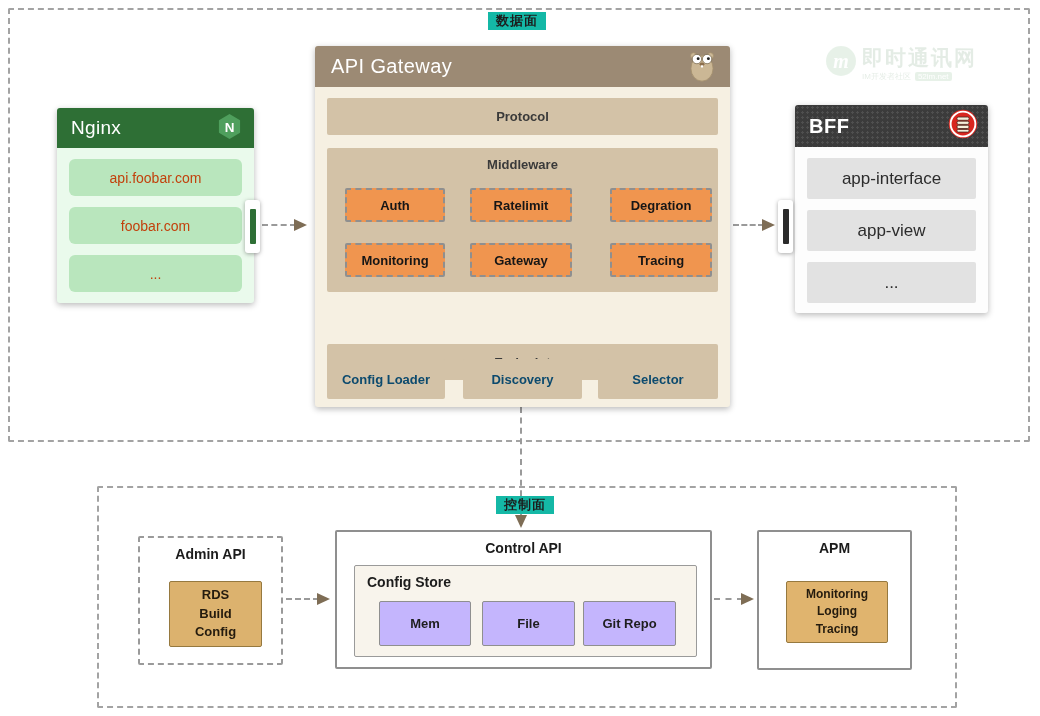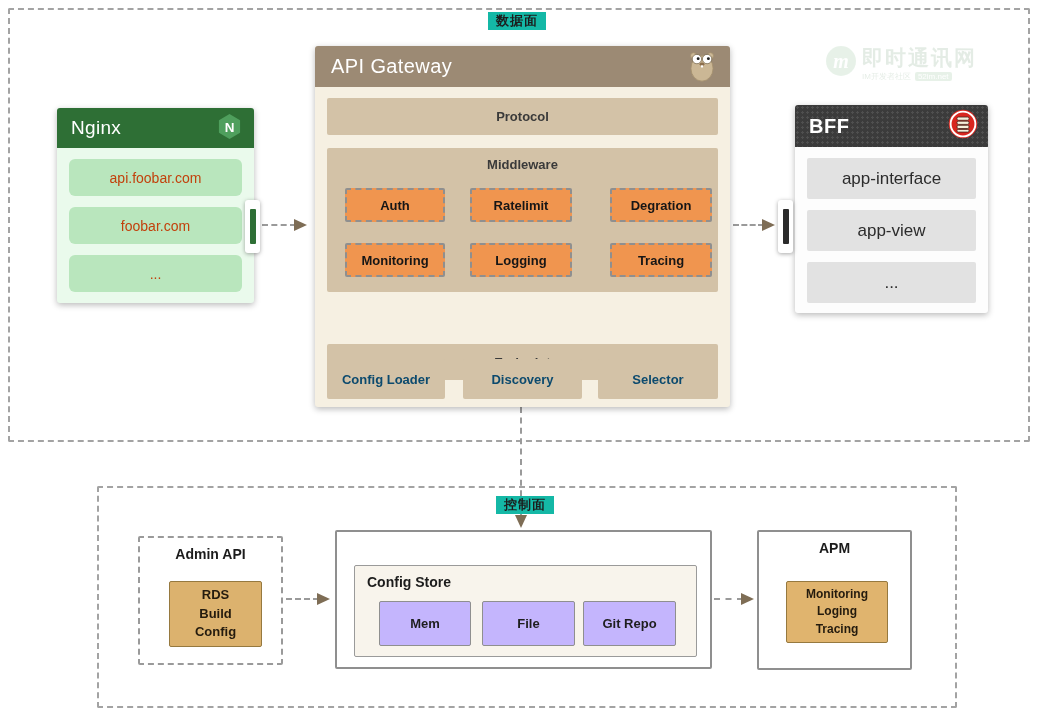--- a/index.html
+++ b/index.html
@@ -147,21 +147,21 @@
         </svg>
       </span>
     </div>
     <div class="gw-bar gw-protocol">Protocol</div>
     <div class="gw-middleware">
       <div class="gw-mid-label">Middleware</div>
       <div class="mw mw-r1 mw-c1">Auth</div>
       <div class="mw mw-r1 mw-c2">Ratelimit</div>
       <div class="mw mw-r1 mw-c3">Degration</div>
       <div class="mw mw-r2 mw-c1">Monitoring</div>
-      <div class="mw mw-r2 mw-c2">Logging</div>
+      <div class="mw mw-r2 mw-c2">Gateway</div>
       <div class="mw mw-r2 mw-c3">Tracing</div>
     </div>
     <div class="gw-bar gw-endpoint">Endpoint</div>
     <div class="gw-foot gf1">Config Loader</div>
     <div class="gw-foot gf3">Selector</div>
     <div class="gw-foot gf2">Discovery</div>
   </div>
 
   <div class="port-pad" style="left:778px;top:200px;"></div>
   <div class="port-bar" style="left:783px;top:209px;background:#2b2b2b;"></div>
@@ -188,20 +188,21 @@
   <div class="admin">
     <div class="ctrl-title">Admin API</div>
     <div class="gold-box rds">
       <span>RDS</span>
       <span>Build</span>
       <span>Config</span>
     </div>
   </div>
 
   <div class="capi">
+    <div class="ctrl-title">Control API</div>
     <div class="store">
       <div class="store-label">Config Store</div>
       <div class="salmon sm1">Mem</div>
       <div class="salmon sm2">File</div>
       <div class="salmon sm3">Git Repo</div>
     </div>
   </div>
 
   <div class="apm">
     <div class="ctrl-title">APM</div>

